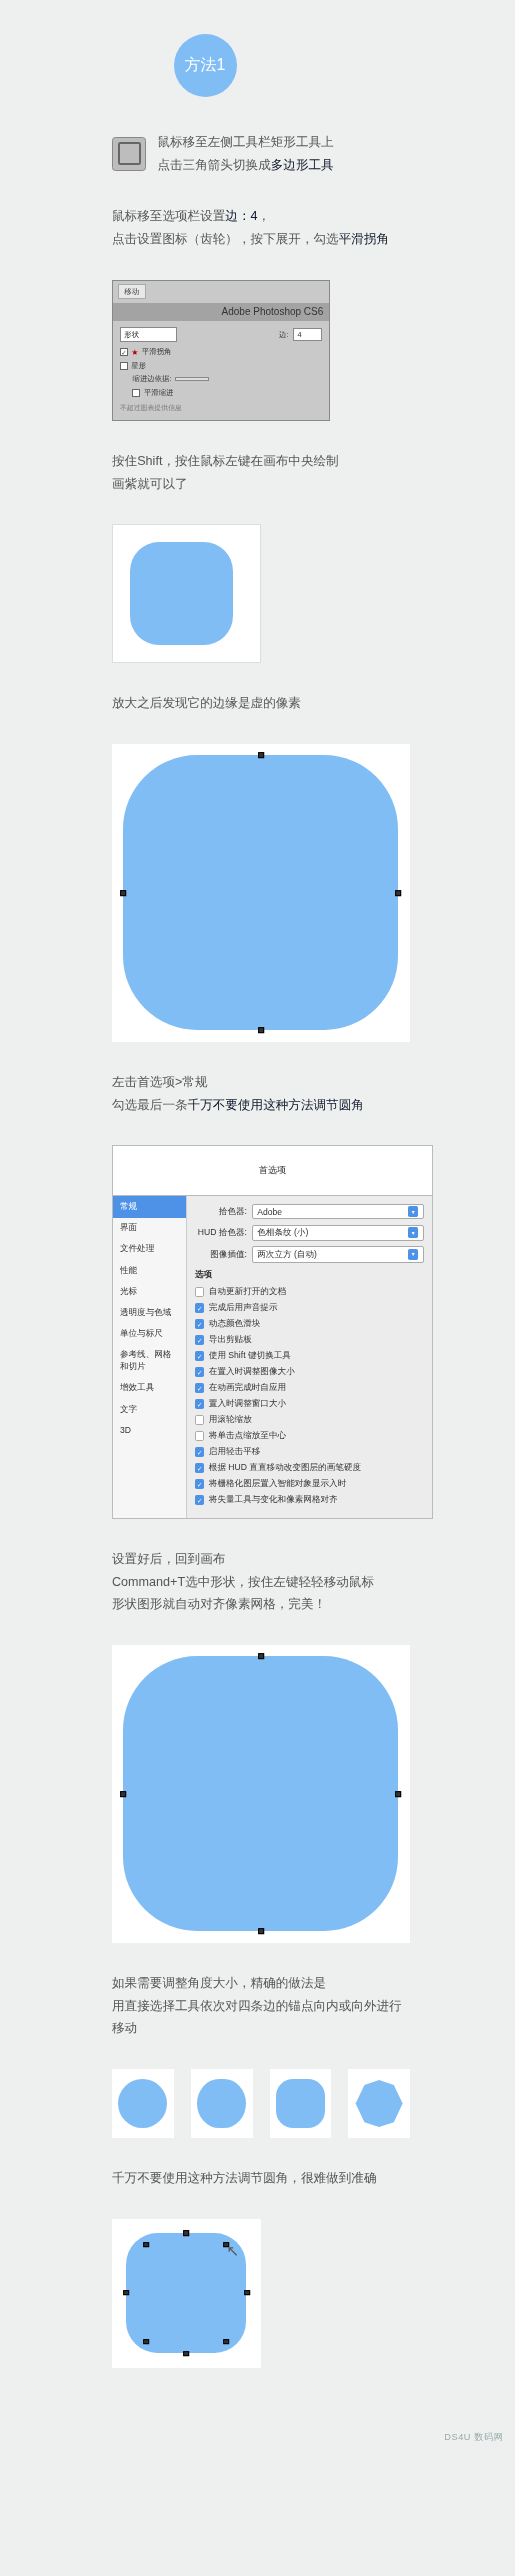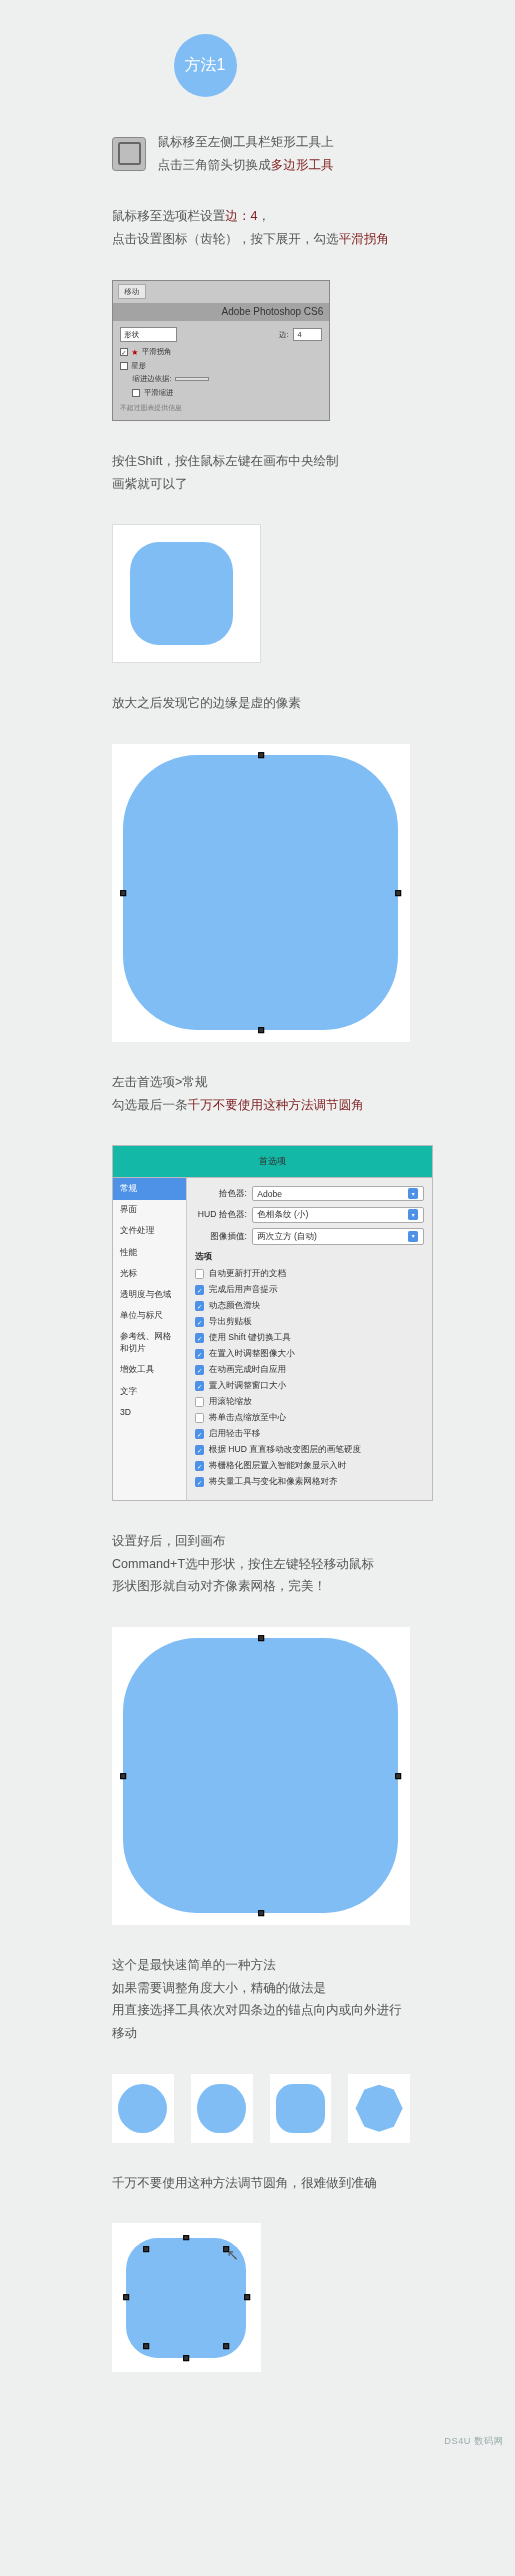--- a/index.html
+++ b/index.html
@@ -21,21 +21,21 @@
 .tool-icon {
   width: 34px; height: 34px; background: #bdbdbd; border: 1.1px solid #888;
   border-radius: 3.4px; display: flex; align-items: center; justify-content: center;
   flex-shrink: 0;
 }
 .tool-icon .inner {
   width: 23px; height: 23px; border: 2.3px solid #666; border-radius: 2.3px;
   transform: rotate(0deg);
 }
 .text-block { font-size: 12.6px; line-height: 1.8; }
-.text-block .hl { color: #7f1d1d; }
+.text-block .hl { color: #0f172a; }
 .ps-panel {
   width: 218px; background: #c9c9c9; border: 0.6px solid #888;
   font-size: 8px; color: #333;
 }
 .ps-titlebar { background: #a3a3a3; padding: 3.4px 5.7px; font-size: 10px; text-align: right; }
 .ps-title-tab { background: #e8e8e8; display: inline-block; padding: 1.7px 5.7px; border: 0.6px solid #aaa; font-size: 7.4px; }
 .ps-body { padding: 6.9px; }
 .ps-row { display: flex; align-items: center; gap: 4.6px; margin-bottom: 4.6px; font-size: 7.4px; }
 .ps-input { background: #fff; border: 0.6px solid #888; padding: 1.1px 3.4px; font-size: 7.4px; width: 29px; }
 .ps-sel { background: #fff; border: 0.6px solid #888; padding: 1.1px 3.4px; font-size: 7.4px; width: 57px; }
@@ -49,21 +49,21 @@
 .big-shape-box { width: 298px; height: 298px; background: #fff; position: relative; }
 .big-squircle {
   width: 275px; height: 275px; background: #80bdf5;
   border-radius: 74px; position: absolute; top: 11.4px; left: 11.4px;
 }
 .anchor { width: 5.7px; height: 5.7px; background: #333; border: 0.6px solid #000; position: absolute; transform: translate(-50%, -50%); }
 .pref-panel {
   width: 321px; background: #ececec; border: 0.6px solid #bbb;
   font-size: 8.6px; color: #333;
 }
-.pref-title { background: #14b8a6; text-align: center; padding: 9px; font-size: 9.2px; border-bottom: 0.6px solid #bbb; }
+.pref-title { background: #ffffff; text-align: center; padding: 18px; font-size: 9.2px; border-bottom: 0.6px solid #bbb; }
 .pref-body { display: flex; }
 .pref-side { width: 74px; background: #f6f6f6; border-right: 0.6px solid #ccc; font-size: 8.6px; }
 .pref-side div { padding: 4.6px 6.9px; }
 .pref-side .active { background: #4e92e8; color: #fff; }
 .pref-main { flex: 1; padding: 8px; }
 .pref-row { display: flex; align-items: center; gap: 4.6px; margin-bottom: 5.7px; font-size: 8.6px; }
 .pref-select { background: #fff; border: 0.6px solid #aaa; border-radius: 2px; padding: 1.1px 4.6px; flex: 1; display: flex; justify-content: space-between; align-items: center; }
 .pref-select .dd { width: 10.3px; height: 10.3px; background: #4e92e8; border-radius: 1.7px; color: #fff; font-size: 5.7px; display: flex; align-items: center; justify-content: center; }
 .pref-label { width: 52px; text-align: right; font-size: 8.6px; }
 .pref-sub { font-weight: bold; margin: 6.9px 0 4.6px; font-size: 8.6px; }
@@ -315,21 +315,20 @@
       <div class="big-squircle"></div>
       <div class="anchor" style="left:149px; top:11.4px;"></div>
       <div class="anchor" style="left:149px; top:286px;"></div>
       <div class="anchor" style="left:11.4px; top:149px;"></div>
       <div class="anchor" style="left:286px; top:149px;"></div>
     </div>
   </div>
 
   <div class="section">
     <div class="text-block">
-      <div>这个是最快速简单的一种方法</div>
       <div>如果需要调整角度大小，精确的做法是</div>
       <div>用直接选择工具依次对四条边的锚点向内或向外进行移动</div>
     </div>
   </div>
 
   <div class="section">
     <div class="shape-strip">
       <div class="sbox">
           <div class="s1"></div>
         </div>

